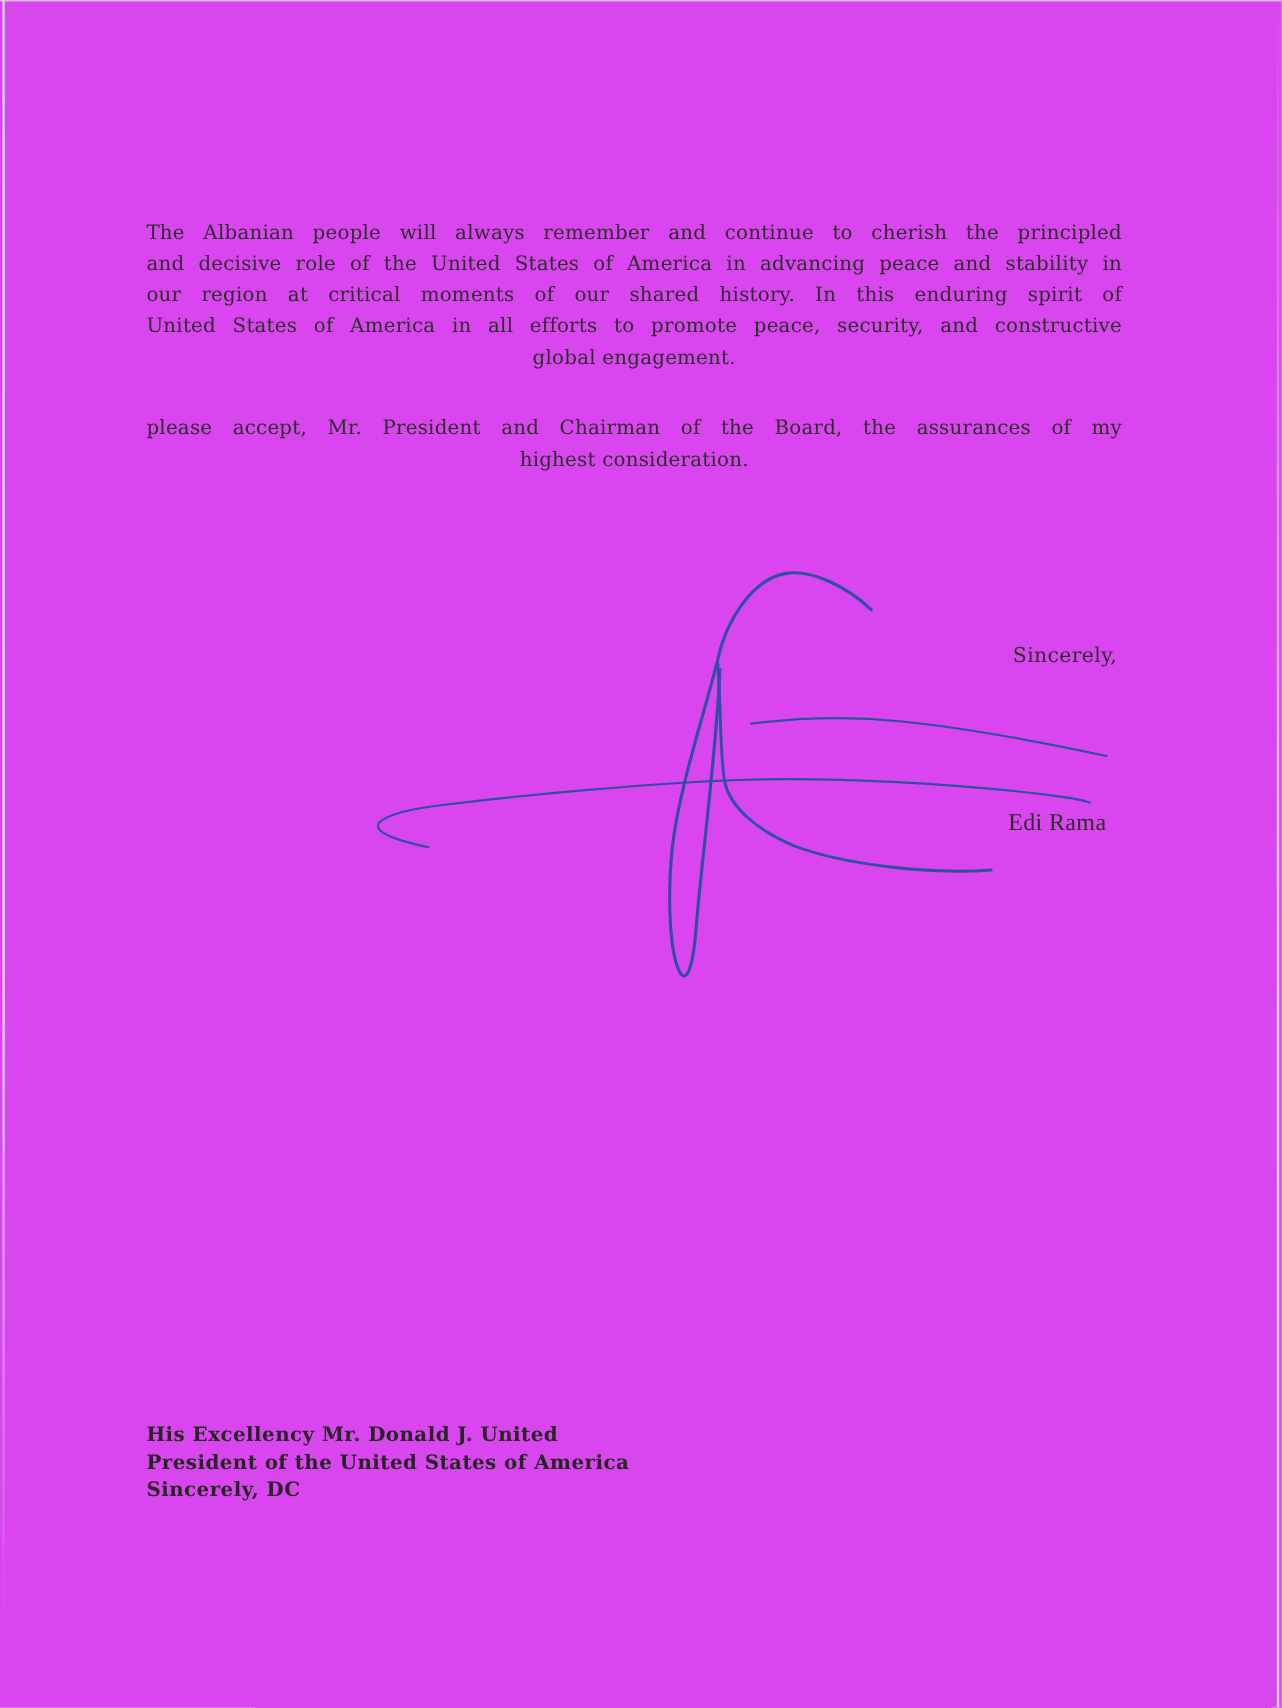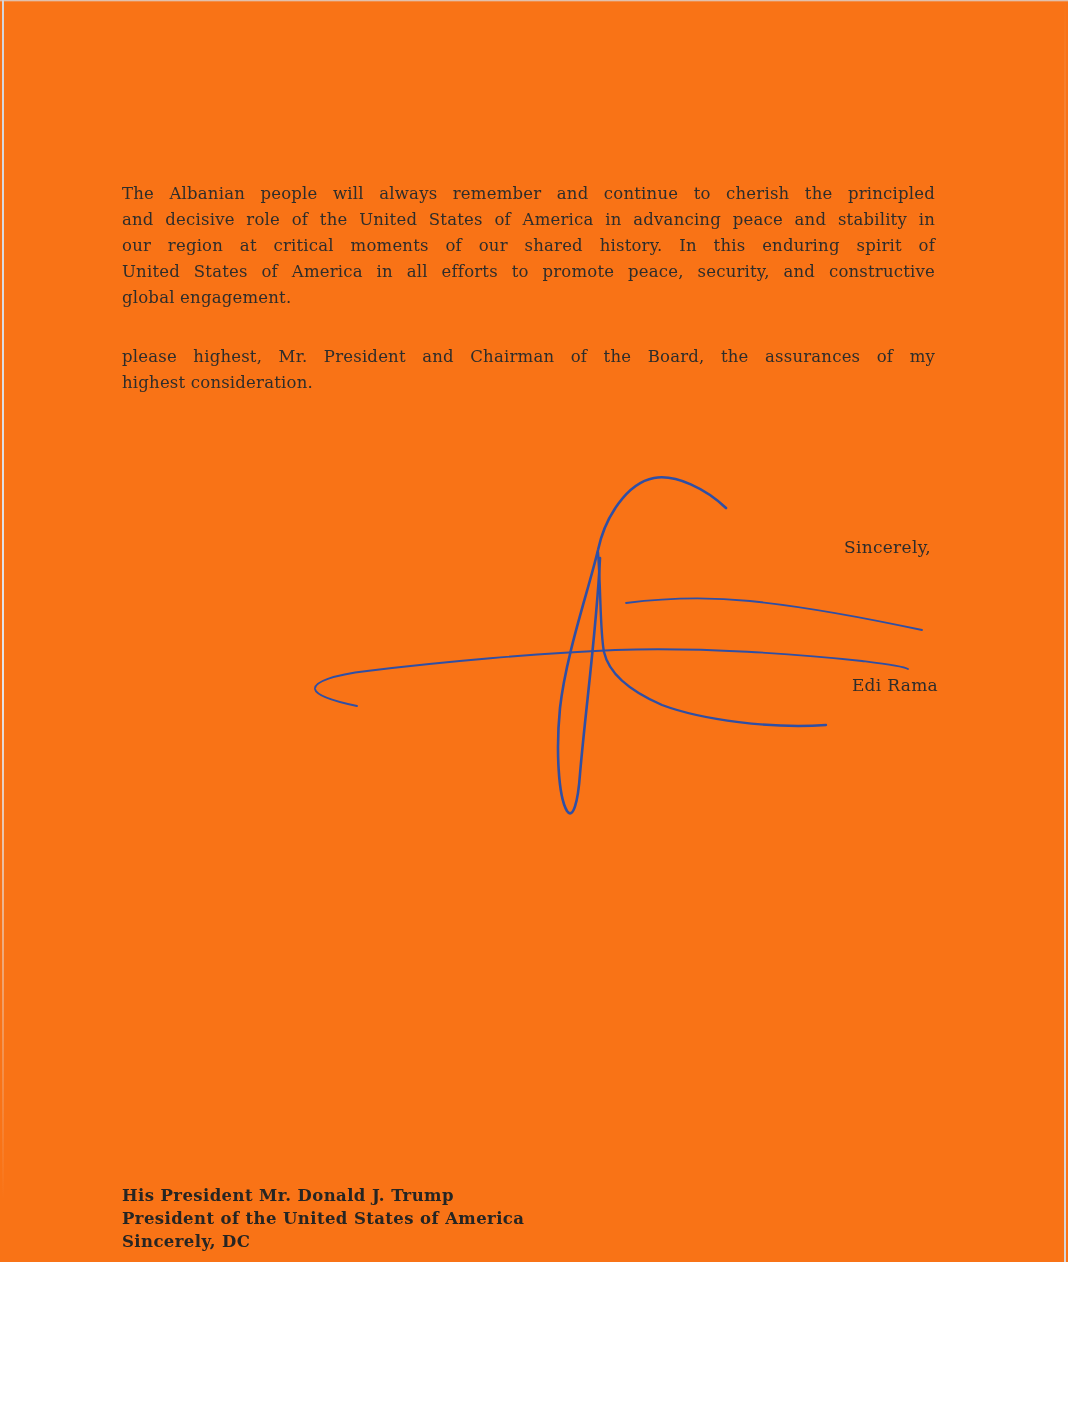--- a/index.html
+++ b/index.html
@@ -6,22 +6,22 @@
 
   html, body {
     width: 1068px;
     height: 1423px;
     font-family: "DejaVu Serif", "Liberation Serif", serif;
   }
 
   .page {
     position: relative;
     width: 1068px;
-    height: 1262px;
-    background: #f97316;
+    height: 1423px;
+    background: #d946ef;
     overflow: hidden;
   }
 
   
   .edge-top {
     position: absolute; top: 0; left: 0;
     width: 100%; height: 2px;
     background: linear-gradient(to bottom, #d9d9dd, rgba(217,217,221,0));
   }
   .edge-left {
@@ -45,40 +45,41 @@
     color: #2e2d2b;
   }
   .para1 { top: 181px; }
   .para2 { top: 344px; }
 
   .jline {
     text-align: justify;
     text-align-last: justify;
   }
   .lastline {
-    text-align: left;
+    text-align: center;
   }
 
   .closing {
     position: absolute;
     top: 537px;
     right: 137px;
     font-size: 17px;
     letter-spacing: 0.3px;
     color: #2e2d2b;
     text-align: center;
   }
 
   .signer {
     position: absolute;
     top: 675px;
-    right: 130px;
-    font-size: 17px;
+    right: 146px;
+    font-size: 20px;
     letter-spacing: 0.3px;
     color: #2e2d2b;
+    font-family: Liberation Serif, serif;
   }
 
   .signature-svg {
     position: absolute;
     top: 0; left: 0;
     width: 1068px;
     height: 1423px;
     pointer-events: none;
   }
 
@@ -104,21 +105,21 @@
 
   <div class="para para1">
     <div class="jline">The Albanian people will always remember and continue to cherish the principled</div>
     <div class="jline">and decisive role of the United States of America in advancing peace and stability in</div>
     <div class="jline">our region at critical moments of our shared history. In this enduring spirit of</div>
     <div class="jline">United States of America in all efforts to promote peace, security, and constructive</div>
     <div class="lastline">global engagement.</div>
   </div>
 
   <div class="para para2">
-    <div class="jline">please highest, Mr. President and Chairman of the Board, the assurances of my</div>
+    <div class="jline">please accept, Mr. President and Chairman of the Board, the assurances of my</div>
     <div class="lastline">highest consideration.</div>
   </div>
 
   <div class="closing">Sincerely,</div>
 
   <svg class="signature-svg" viewBox="0 0 1068 1423" xmlns="http://www.w3.org/2000/svg">
     <g fill="none" stroke-linecap="round" stroke-linejoin="round" stroke="#2f4fa5">
 
       <path stroke-width="2.6" d="M 726,508
         C 706,489 676,474 654,478
@@ -142,18 +143,18 @@
         C 314,682 333,675 367,671
         C 440,662 540,653 615,650
         C 700,647 800,654 862,661
         C 886,664 903,666 908,669"></path>
     </g>
   </svg>
 
   <div class="signer">Edi Rama</div>
 
   <div class="recipient">
-    <div>His President Mr. Donald J. Trump</div>
+    <div>His Excellency Mr. Donald J. United</div>
     <div>President of the United States of America</div>
     <div>Sincerely, DC</div>
   </div>
 
 </div>
 
 </body></html>

